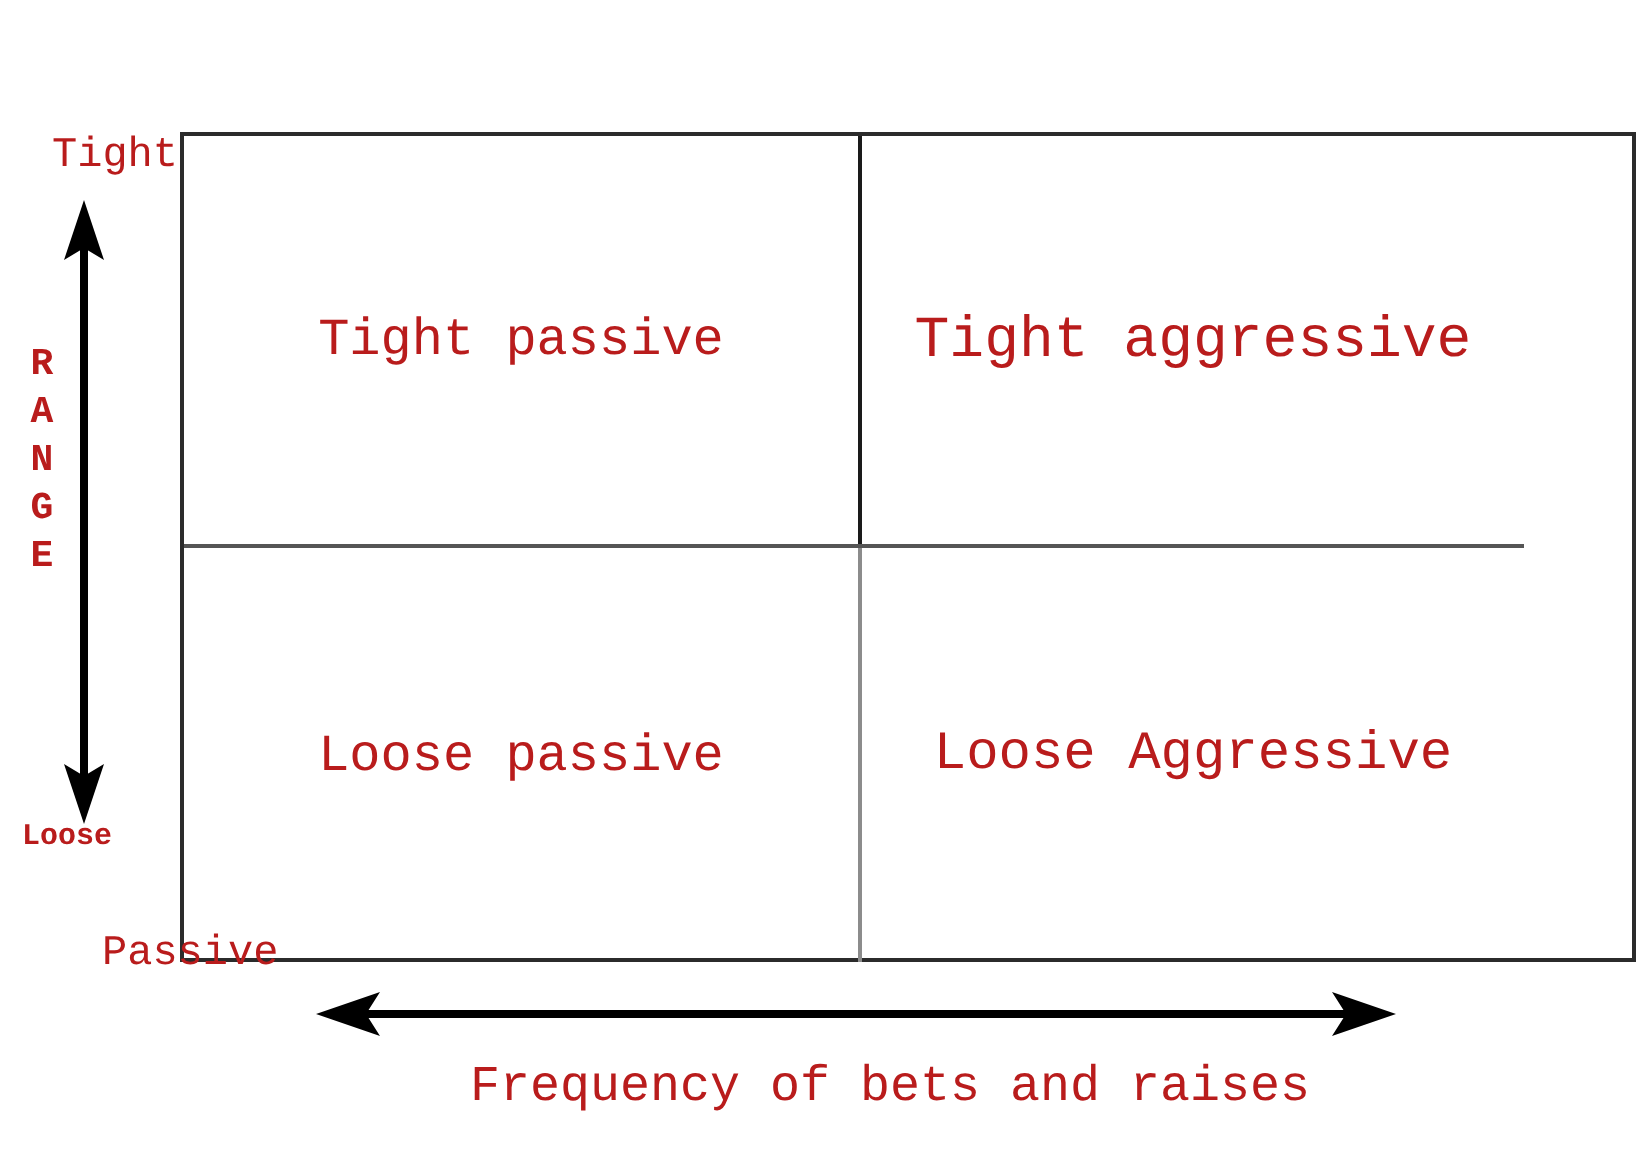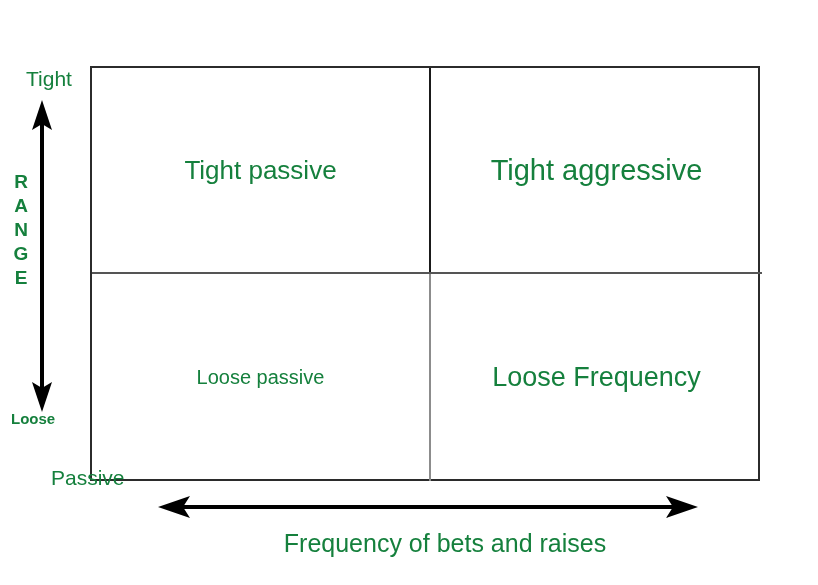--- a/index.html
+++ b/index.html
@@ -5,31 +5,31 @@
   html, body {
     margin: 0;
     padding: 0;
     background: #ffffff;
   }
   #canvas {
     position: relative;
     width: 818px;
     height: 585px;
     background: #ffffff;
-    font-family: Liberation Sans, sans-serif;
-    color: #15803d;
+    font-family: Liberation Mono, monospace;
+    color: #b91c1c;
     overflow: hidden;
   }
 
   
   #matrix {
     position: absolute;
     left: 90px;
     top: 66px;
-    width: 670px;
+    width: 728px;
     height: 415px;
     border: 2px solid #2b2b2b;
     box-sizing: border-box;
   }
   .divider-v {
     position: absolute;
     left: 337px;   
     top: 0px;
     width: 2px;
     height: 204px; 
@@ -60,21 +60,21 @@
     text-align: center;
     white-space: nowrap;
   }
   #quad-tl { left: 0px;   top: 0px;   width: 337px; height: 204px; }
   #quad-tr { left: 339px; top: 0px;   width: 331px; height: 204px; }
   #quad-bl { left: 0px;   top: 206px; width: 337px; height: 207px; }
   #quad-br { left: 339px; top: 206px; width: 331px; height: 207px; }
 
   #quad-tl .qlabel { font-size: 26px; }
   #quad-tr .qlabel { font-size: 29px; }
-  #quad-bl .qlabel { font-size: 20px; }
+  #quad-bl .qlabel { font-size: 26px; }
   #quad-br .qlabel { font-size: 27px; }
 
   
   #y-axis-arrow {
     position: absolute;
     left: 26px;
     top: 100px;
     width: 32px;
     height: 312px;
   }
@@ -181,21 +181,21 @@
 
     <div class="quad" id="quad-tr">
       <span class="qlabel">Tight aggressive</span>
     </div>
 
     <div class="quad" id="quad-bl">
       <span class="qlabel">Loose passive</span>
     </div>
 
     <div class="quad" id="quad-br">
-      <span class="qlabel">Loose Frequency</span>
+      <span class="qlabel">Loose Aggressive</span>
     </div>
 
   </div>
 
   <div id="x-left-label">Passive</div>
 
   <div id="x-axis-arrow">
     <svg width="540" height="26" viewBox="0 0 540 26" xmlns="http://www.w3.org/2000/svg">
       <line x1="12" y1="13" x2="528" y2="13" stroke="#000000" stroke-width="4"></line>
       <polygon points="0,13 32,2 25,13 32,24" fill="#000000"></polygon>

